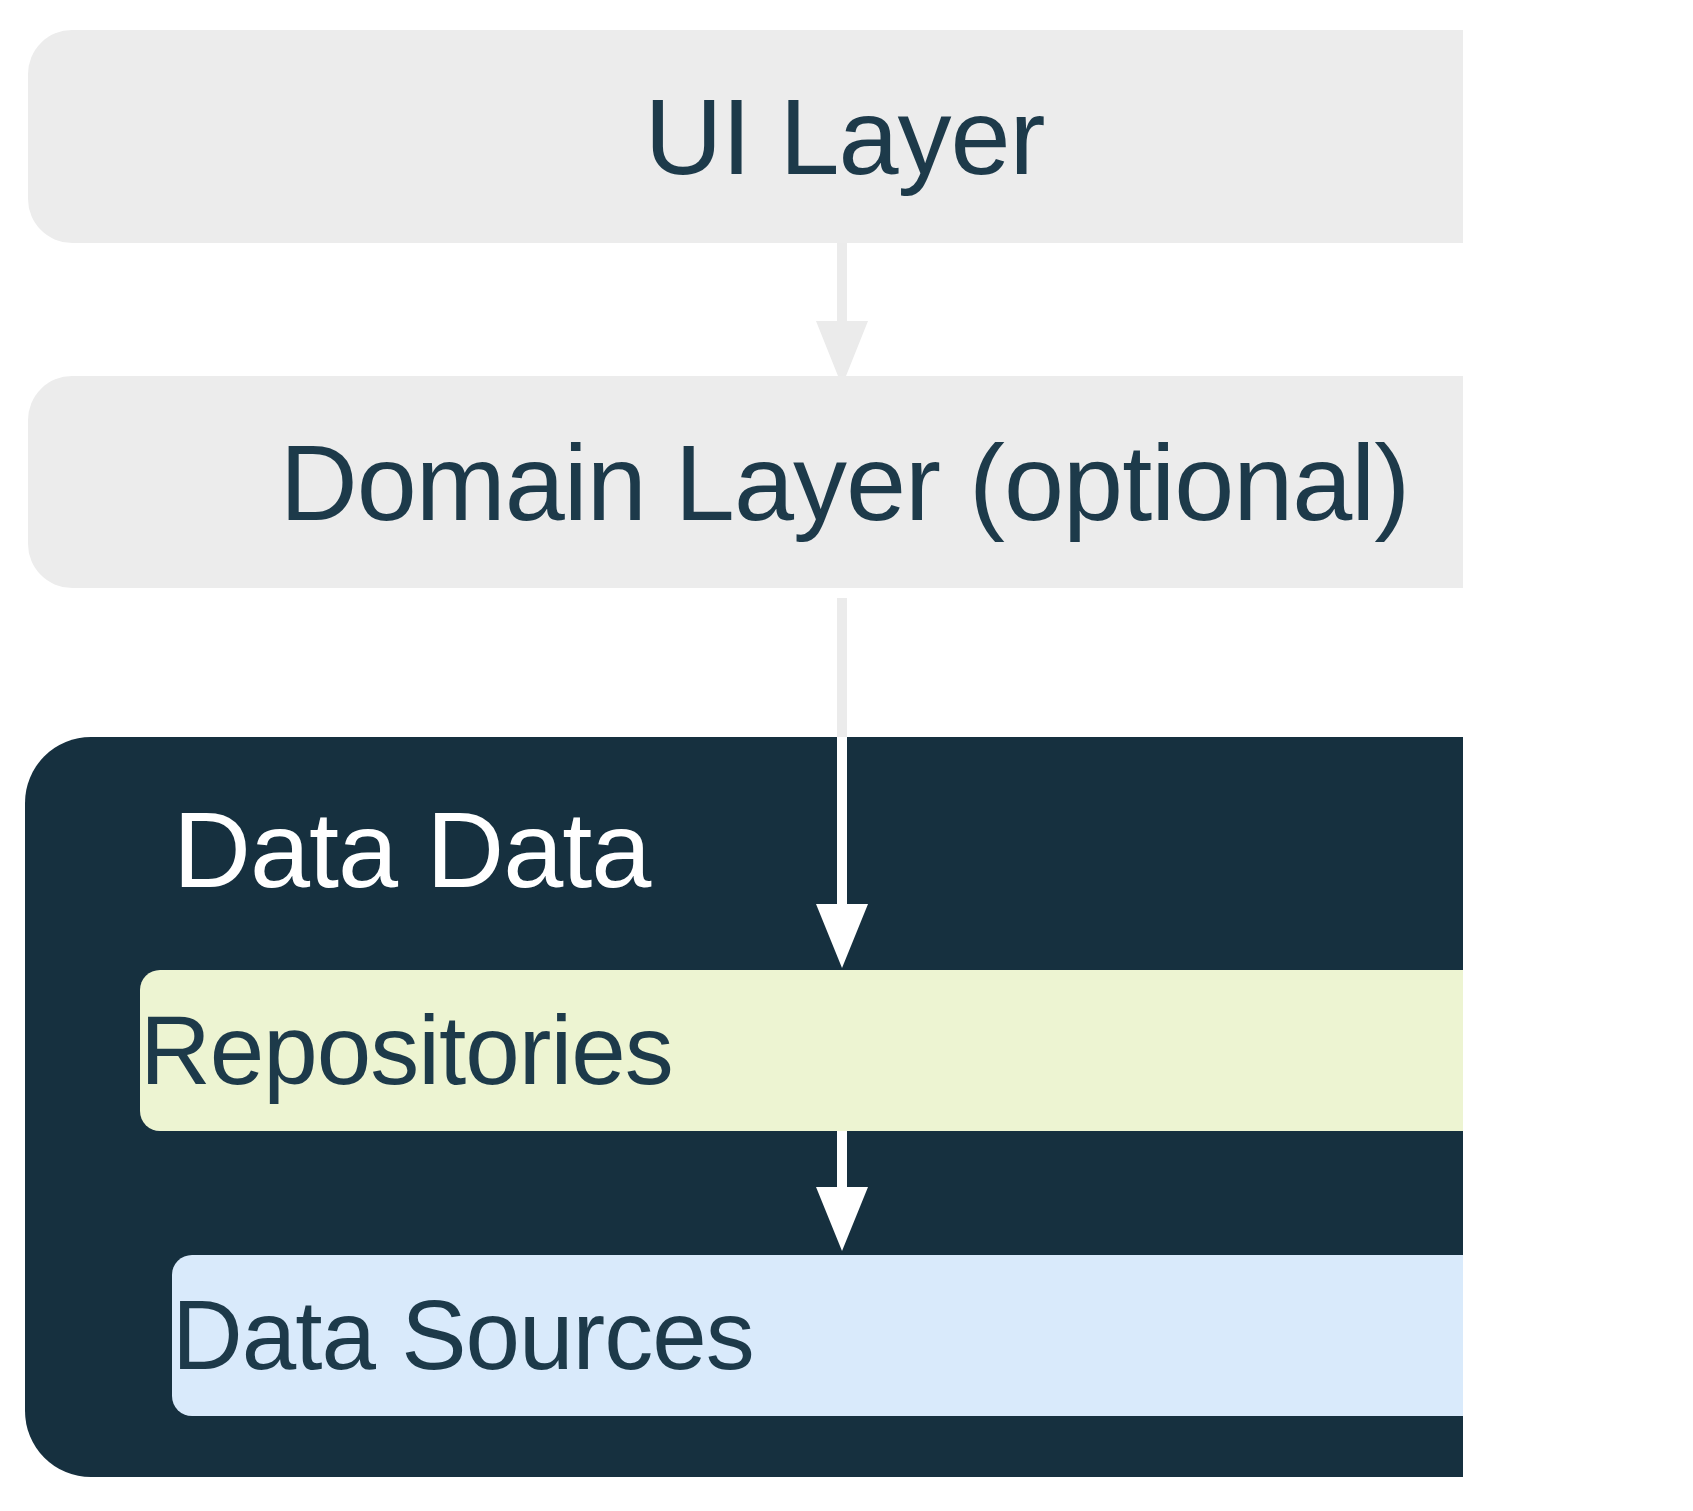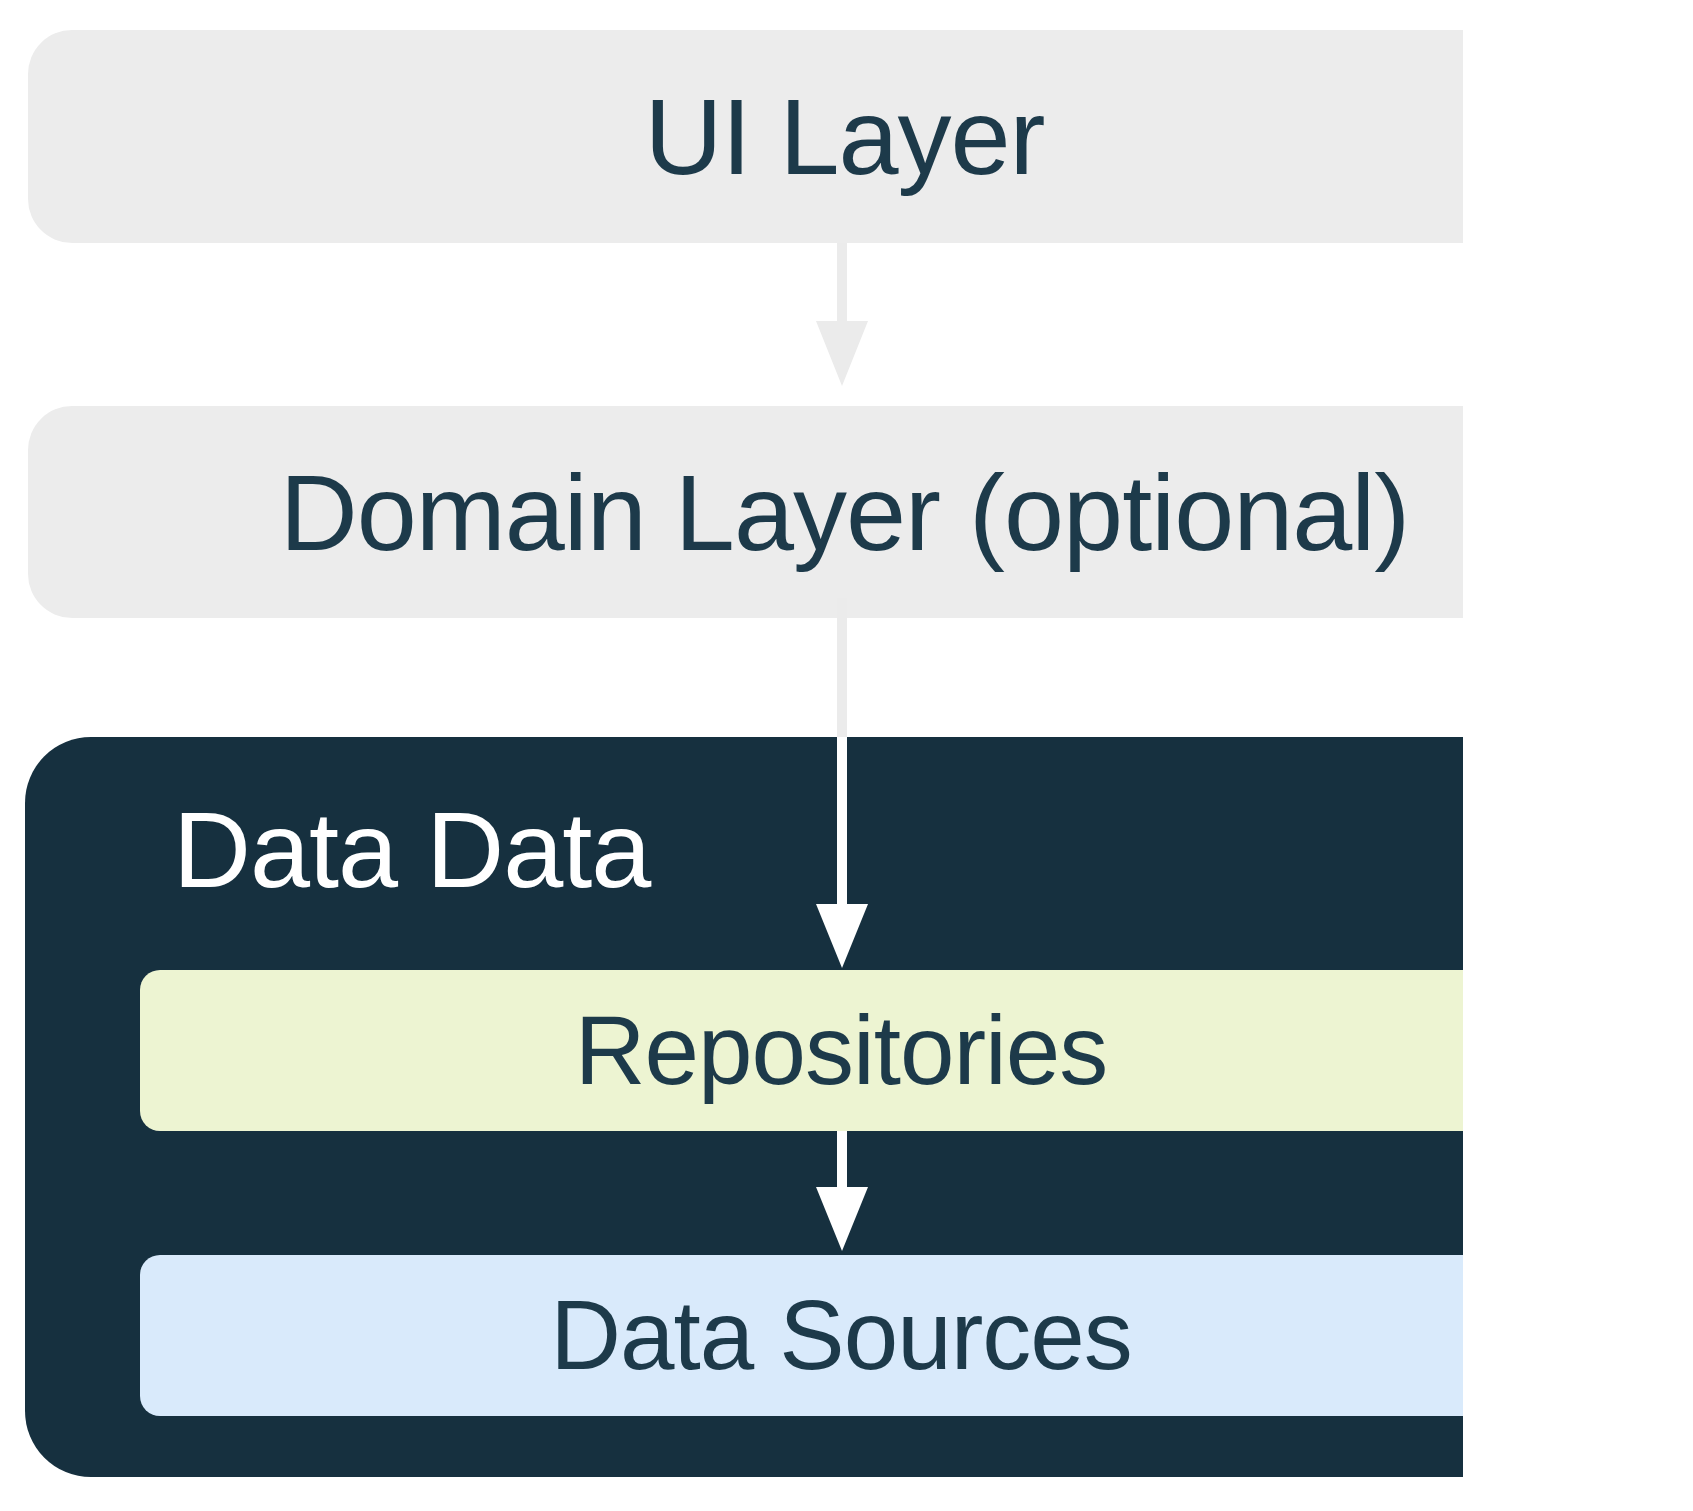--- a/index.html
+++ b/index.html
@@ -28,21 +28,21 @@
     align-items: center;
     justify-content: center;
   }
   .layer-box .label {
     color: var(--text-navy, #1d3a4a);
     font-size: 108px;
     letter-spacing: -1px;
     white-space: nowrap;
   }
   #ui-layer-box { top: 30px; }
-  #domain-layer-box { top: 406px; height: 212px; }
+  #domain-layer-box { top: 376px; height: 212px; }
 
   
   .data-layer-box {
     position: absolute;
     left: 25px;
     top: 737px;
     width: 1638px;
     height: 740px;
     border-radius: 66px;
     background: var(--dark-navy, #16303f);
@@ -58,37 +58,38 @@
   }
 
   
   .inner-box {
     position: absolute;
     left: 140px;
     width: 1402px;
     border-radius: 20px;
     display: flex;
     align-items: center;
-    justify-content: center;
+    justify-content: flex-start;
   }
   .inner-box .label {
     color: var(--text-navy, #1d3a4a);
     font-size: 98px;
     letter-spacing: -1px;
     white-space: nowrap;
   }
   #repositories-box {
     top: 970px;
     height: 161px;
     background: var(--repositories-fill, #edf4d2);
   }
   #data-sources-box {
     top: 1255px;
     height: 161px;
     background: var(--data-sources-fill, #d9eafb);
+    margin-left: 32px;
   }
 
   
   .arrow-stem {
     position: absolute;
     width: 10px;
     left: 837px;
   }
   .arrow-head {
     position: absolute;

